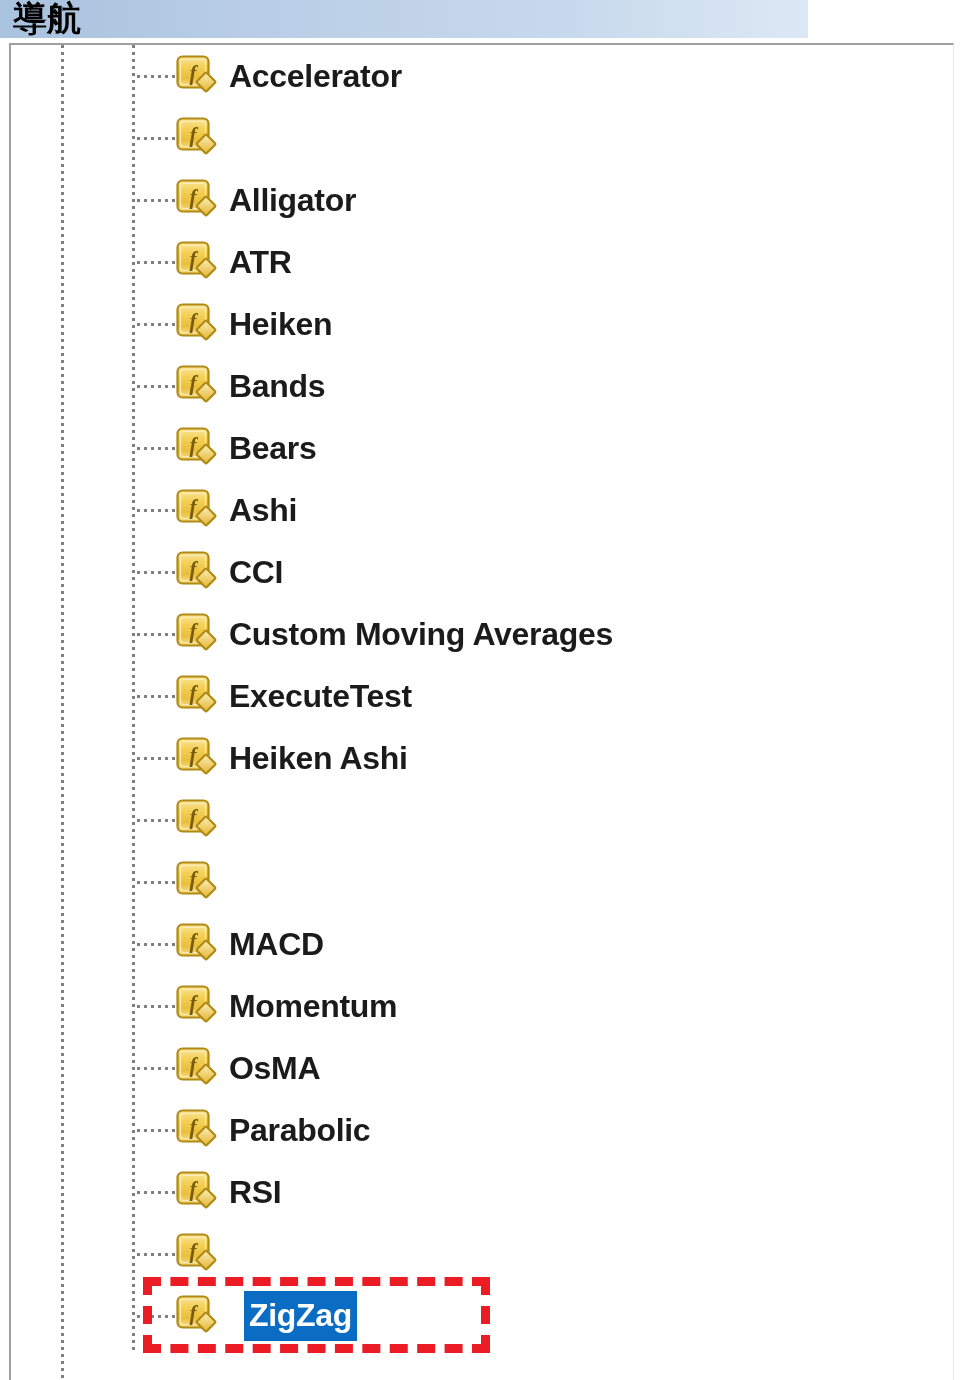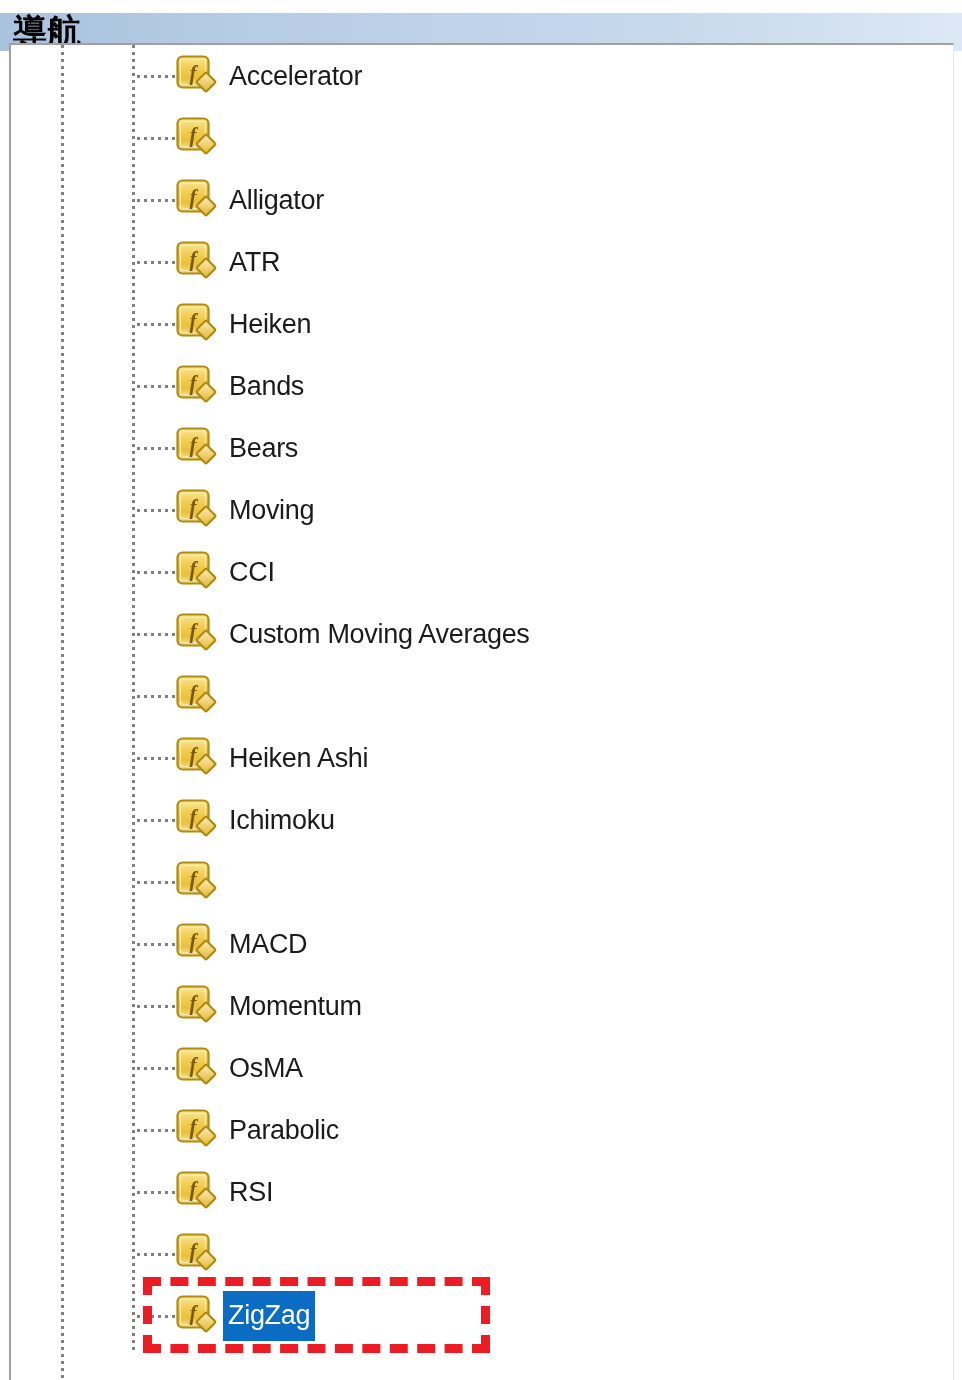--- a/index.html
+++ b/index.html
@@ -11,22 +11,22 @@
     width: 962px;
     height: 1380px;
     font-family: "Liberation Sans", sans-serif;
     overflow: hidden;
     position: relative;
   }
 
   
   #panel-header {
     position: absolute;
-    left: 0; top: 13px;
-    width: 962px;
+    left: 0; top: 0;
+    width: 808px;
     height: 38px;
     background: linear-gradient(to bottom, #b5cbe4 0%, #aac4e0 40%, #bed3e9 75%, #d4e2f2 100%);
     background-image: linear-gradient(to right, #a9c2de 0%, #b6cbe5 25%, #c7d9ec 70%, #dce8f5 100%);
     box-sizing: border-box;
   }
   #panel-header-title {
     position: absolute;
     left: 13px;
     top: -2px;
     font-size: 34px;
@@ -108,32 +108,32 @@
     width: 42px;
     height: 42px;
     margin-left: 41px;
     flex: 0 0 auto;
   }
   .fx-icon svg { display: block; }
 
   
   .row-label {
     margin-left: 11px;
-    font-size: 27px;
+    font-size: 32px;
     line-height: 46px;
     color: #1b1b1b;
     white-space: nowrap;
-    font-weight: 400;
+    font-weight: 700;
     letter-spacing: -0.3px;
   }
   .tree-row.selected .row-label {
     background: #0b6cc4;
     color: #ffffff;
     padding: 1px 5px 3px 5px;
-    margin-left: 5px;
+    margin-left: 26px;
   }
 
   
   #annotation-box {
     position: absolute;
     left: 143px;
     top: 1277px;
     width: 347px;
     height: 76px;
     border: 9px dashed #ec1c24;
@@ -351,21 +351,21 @@
           </linearGradient>
         </defs>
         <rect x="1.5" y="1.5" width="31" height="31" rx="5" ry="5" fill="url(#gfx-7)" stroke="#b08a12" stroke-width="2.2"></rect>
         <rect x="4.5" y="4.5" width="25" height="25" rx="3" ry="3" fill="none" stroke="#fdf2c4" stroke-width="1.2" opacity="0.8"></rect>
         <text x="17" y="25" font-family="'Liberation Serif', serif" font-size="21" font-style="italic" font-weight="bold" fill="#7a5a0c" text-anchor="middle">f</text>
         <g transform="translate(30,27) rotate(45)">
           <rect x="-7" y="-7" width="14" height="14" rx="1.5" ry="1.5" fill="url(#gdi-7)" stroke="#b08a12" stroke-width="2.2"></rect>
         </g>
       </svg>
     </div>
-    <div class="row-label">Moving</div>
+    <div class="row-label">Ashi</div>
   </div>
       <div class="tree-row">
     <div class="connector"></div>
     <div class="fx-icon">
       <svg width="42" height="42" viewBox="0 0 42 42">
         <defs>
           <linearGradient id="gfx-8" x1="0" y1="0" x2="0" y2="1">
             <stop offset="0%" stop-color="#fbe49a"></stop>
             <stop offset="35%" stop-color="#f3cf55"></stop>
             <stop offset="70%" stop-color="#e9bf3c"></stop>
@@ -429,20 +429,21 @@
           </linearGradient>
         </defs>
         <rect x="1.5" y="1.5" width="31" height="31" rx="5" ry="5" fill="url(#gfx-10)" stroke="#b08a12" stroke-width="2.2"></rect>
         <rect x="4.5" y="4.5" width="25" height="25" rx="3" ry="3" fill="none" stroke="#fdf2c4" stroke-width="1.2" opacity="0.8"></rect>
         <text x="17" y="25" font-family="'Liberation Serif', serif" font-size="21" font-style="italic" font-weight="bold" fill="#7a5a0c" text-anchor="middle">f</text>
         <g transform="translate(30,27) rotate(45)">
           <rect x="-7" y="-7" width="14" height="14" rx="1.5" ry="1.5" fill="url(#gdi-10)" stroke="#b08a12" stroke-width="2.2"></rect>
         </g>
       </svg>
     </div>
+    <div class="row-label">ExecuteTest</div>
   </div>
       <div class="tree-row">
     <div class="connector"></div>
     <div class="fx-icon">
       <svg width="42" height="42" viewBox="0 0 42 42">
         <defs>
           <linearGradient id="gfx-11" x1="0" y1="0" x2="0" y2="1">
             <stop offset="0%" stop-color="#fbe49a"></stop>
             <stop offset="35%" stop-color="#f3cf55"></stop>
             <stop offset="70%" stop-color="#e9bf3c"></stop>
@@ -480,21 +481,20 @@
           </linearGradient>
         </defs>
         <rect x="1.5" y="1.5" width="31" height="31" rx="5" ry="5" fill="url(#gfx-12)" stroke="#b08a12" stroke-width="2.2"></rect>
         <rect x="4.5" y="4.5" width="25" height="25" rx="3" ry="3" fill="none" stroke="#fdf2c4" stroke-width="1.2" opacity="0.8"></rect>
         <text x="17" y="25" font-family="'Liberation Serif', serif" font-size="21" font-style="italic" font-weight="bold" fill="#7a5a0c" text-anchor="middle">f</text>
         <g transform="translate(30,27) rotate(45)">
           <rect x="-7" y="-7" width="14" height="14" rx="1.5" ry="1.5" fill="url(#gdi-12)" stroke="#b08a12" stroke-width="2.2"></rect>
         </g>
       </svg>
     </div>
-    <div class="row-label">Ichimoku</div>
   </div>
       <div class="tree-row">
     <div class="connector"></div>
     <div class="fx-icon">
       <svg width="42" height="42" viewBox="0 0 42 42">
         <defs>
           <linearGradient id="gfx-13" x1="0" y1="0" x2="0" y2="1">
             <stop offset="0%" stop-color="#fbe49a"></stop>
             <stop offset="35%" stop-color="#f3cf55"></stop>
             <stop offset="70%" stop-color="#e9bf3c"></stop>

